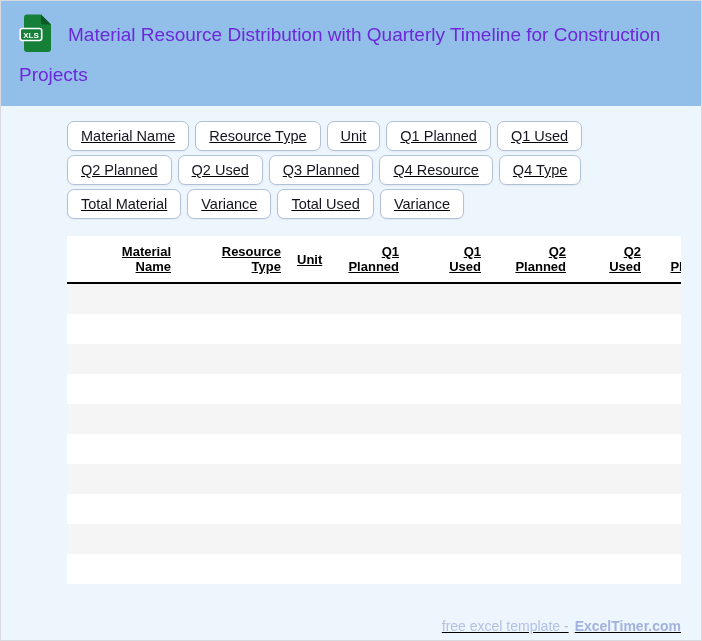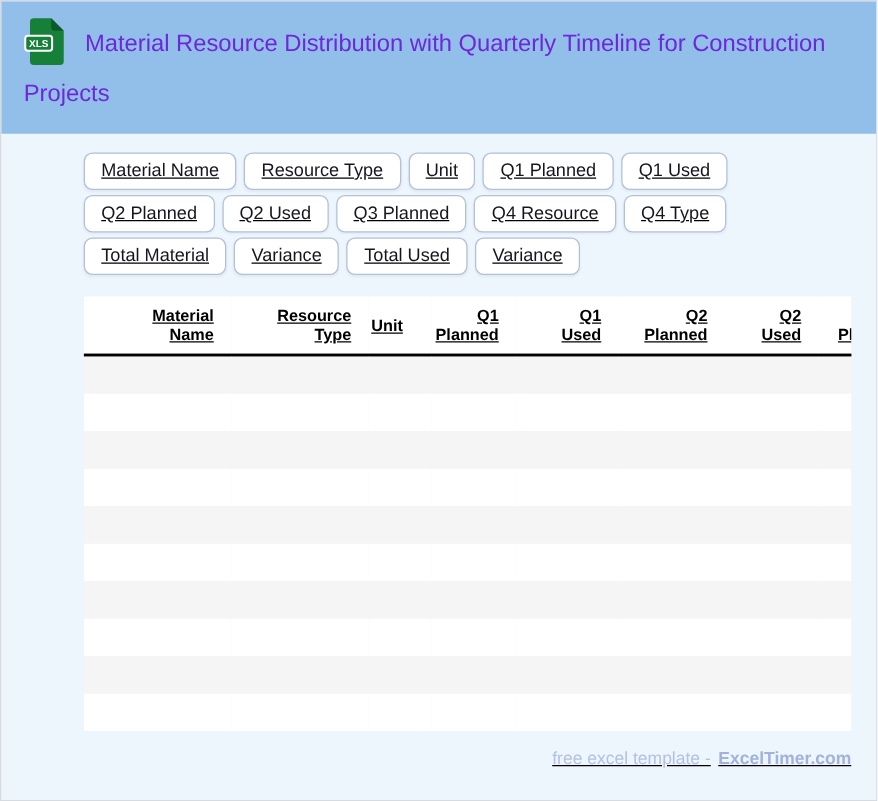--- a/index.html
+++ b/index.html
@@ -54,21 +54,21 @@
   thead th:nth-child(2){ padding-left:30px; }
   thead th:nth-child(3){ text-align:left; padding:0 2px 0 2px; }
   thead th:nth-child(5){ padding-left:20px; }
   thead th:nth-child(6){ padding-left:15px; }
   thead th:nth-child(7){ padding-left:12px; }
   thead th:nth-child(8){ padding-right:44px; }
   tbody td { height:30px; padding:0; }
   tbody tr:nth-child(odd) td { background:var(--row_stripe,#f5f5f5); }
   tbody tr:nth-child(even) td { background:#ffffff; }
   .footer {
-    margin-top:13px;
+    margin-top:34px;
     text-align:right;
     font-size:14px;
     color:var(--footer_text,#b4c0e4);
   }
   .footer .brand {
     margin-left:6px;
     font-weight:bold;
     color:var(--footer_brand,#a2b2dd);
     cursor:pointer;
   }

